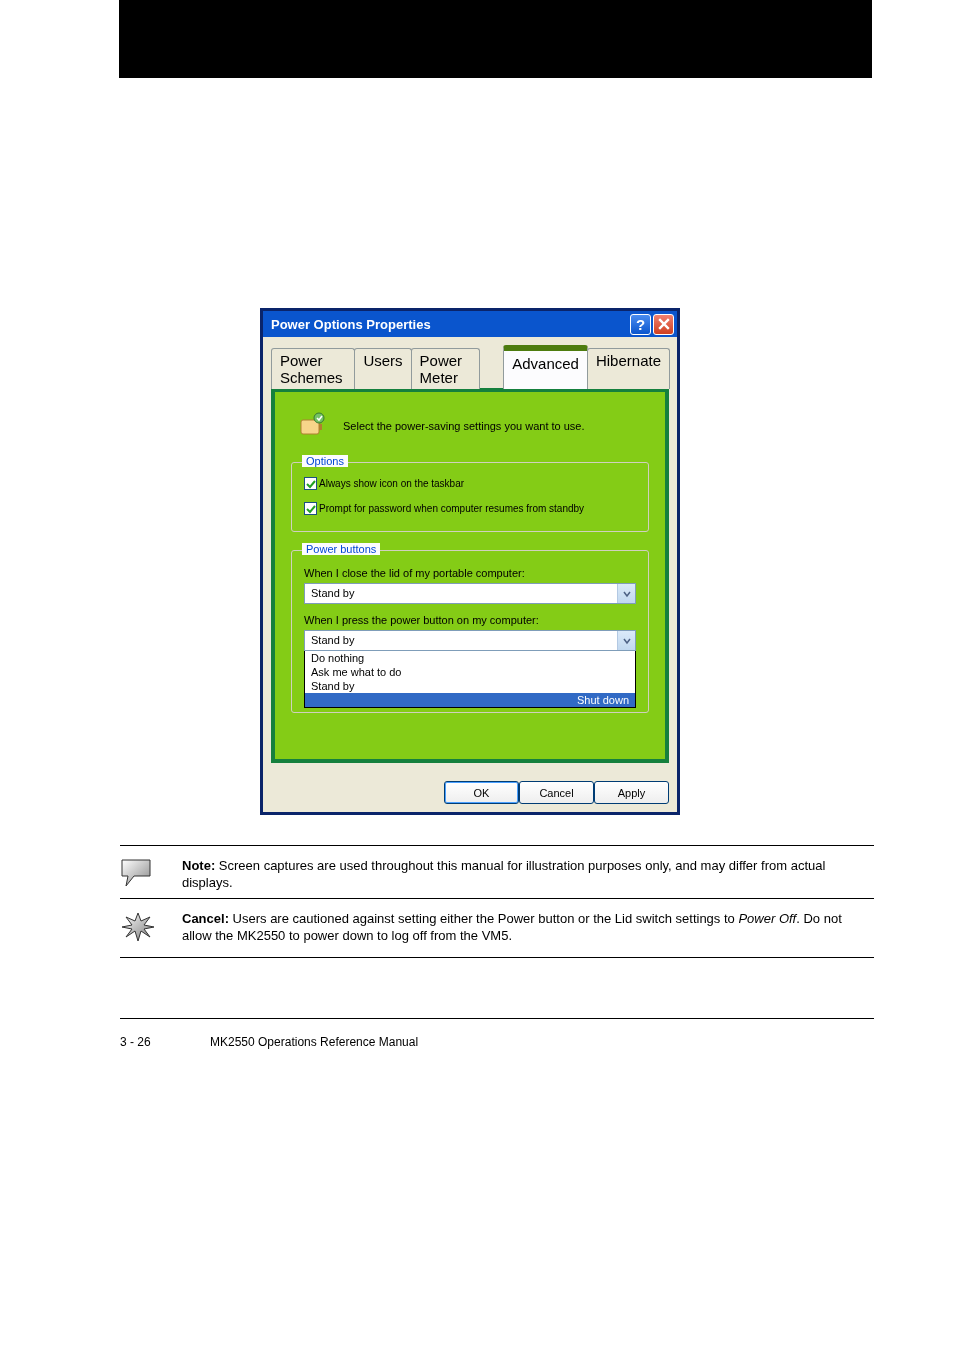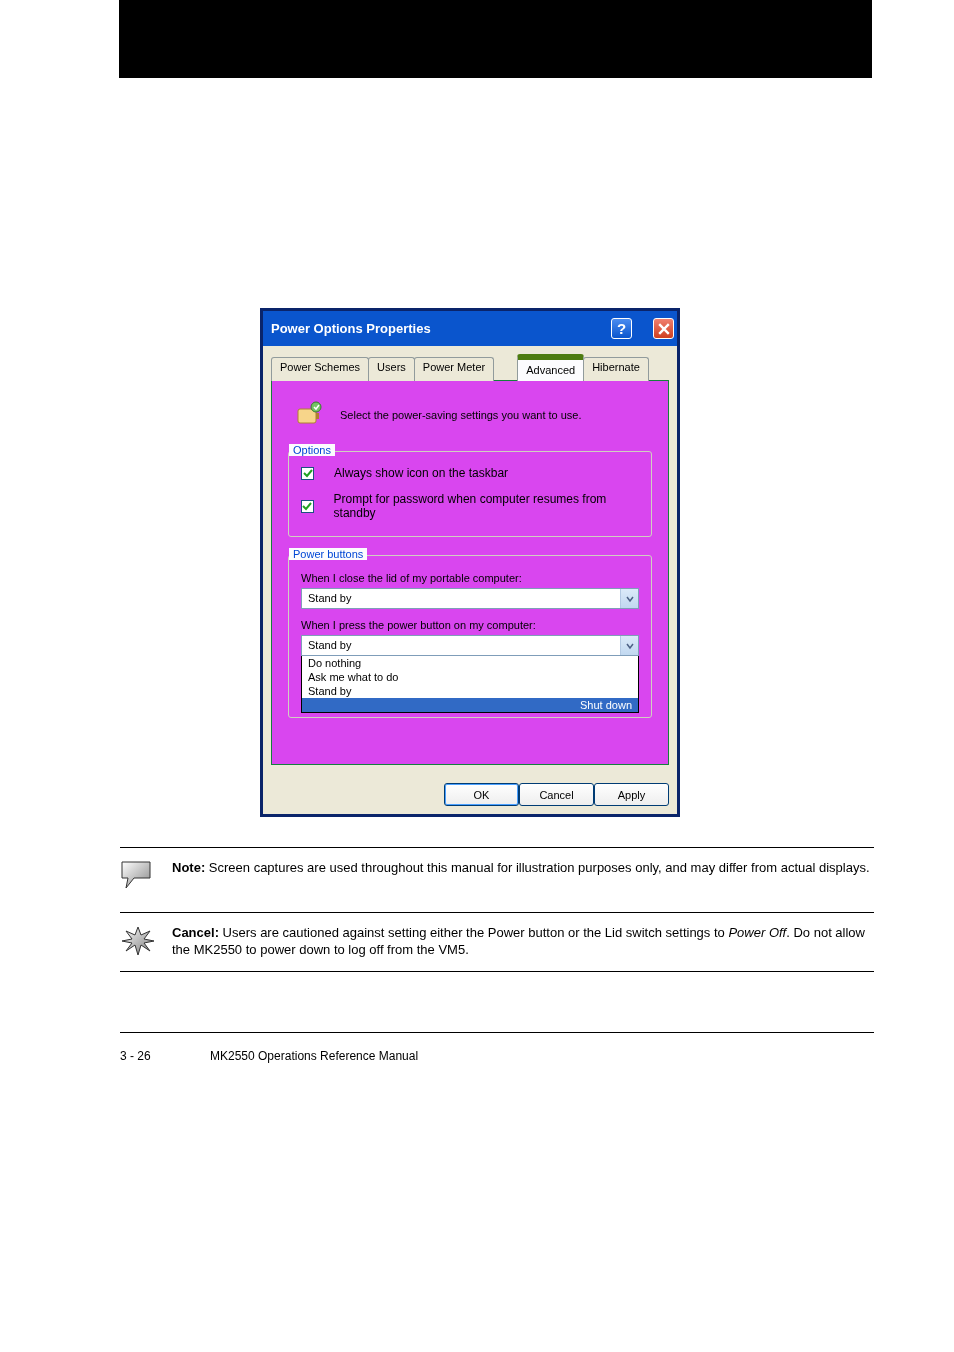--- a/index.html
+++ b/index.html
@@ -25,25 +25,24 @@
   .dialog {
     border: 3px solid #0a246a;
     background: #ece9d8;
     width: 420px;
     font-size: 11px;
   }
   .titlebar {
     background: linear-gradient(to bottom, #3a6ea5 0%, #0a246a 50%, #0a246a 100%);
     background: linear-gradient(to right, #0157d6 0%, #2b7bea 50%, #0157d6 100%);
     background: #0a55cd;
-    height: 35px;
+    height: 26px;
     display: flex;
     align-items: center;
     padding: 0 3px 0 8px;
-    gap: 19px;
   }
   .titlebar-text {
     color: #fff;
     font-weight: bold;
     font-size: 13px;
     flex: 1;
   }
   .title-btn {
     width: 21px;
     height: 21px;
@@ -68,38 +67,38 @@
     display: flex;
     position: relative;
     z-index: 2;
   }
   .tab {
     background: #ece9d8;
     border: 1px solid #919b9c;
     border-bottom: none;
     border-radius: 3px 3px 0 0;
     padding: 3px 8px;
-    font-size: 11px;
+    font-size: 15px;
     margin-right: -1px;
     margin-top: 3px;
     cursor: pointer;
     position: relative;
   }
   .tab.active {
     background: #fcfcfe;
     margin-top: 0;
     padding-top: 4px;
     padding-bottom: 5px;
     border-top: 6px solid #4d7c0f;
     z-index: 3;
     margin-left: 24px;
   }
   .tab-panel {
-    background: #d946ef;
-    border: 1px solid #15803d;
+    background: #84cc16;
+    border: 4px solid #15803d;
     margin-top: -1px;
     padding: 18px 16px 28px;
     position: relative;
     z-index: 1;
   }
   .intro-row {
     display: flex;
     align-items: center;
     gap: 14px;
     margin-bottom: 20px;
@@ -113,32 +112,32 @@
   .groupbox {
     border: 1px solid #d0d0bf;
     border-radius: 3px;
     padding: 14px 12px 12px;
     margin-bottom: 18px;
     position: relative;
   }
   .group-legend {
     position: absolute;
     top: -8px;
-    left: 0;
+    left: 10px;
     background: #fcfcfe;
     padding: 0 4px;
     color: #0046d5;
     font-size: 11px;
   }
   .chk-row {
     display: flex;
     align-items: center;
-    gap: 20px;
+    gap: 2px;
     margin-bottom: 12px;
-    font-size: 12px;
+    font-size: 10px;
   }
   .chk {
     width: 13px;
     height: 13px;
     border: 1px solid #1c5180;
     background: #fff;
     display: flex;
     align-items: center;
     justify-content: center;
   }
@@ -201,23 +200,23 @@
     align-items: center;
     justify-content: center;
     cursor: pointer;
   }
   .btn.default {
     box-shadow: inset 0 0 0 1px #4aa0ff;
   }
   .note-block {
     border-top: 1px solid #000;
     padding: 12px 0 6px;
-    margin-top: 16px;
-    display: flex;
-    gap: 16px;
+    margin-top: 0;
+    display: flex;
+    gap: 26px;
   }
   .note-icon, .caution-icon {
     width: 36px;
     height: 30px;
     flex-shrink: 0;
   }
   .note-text { font-size: 13px; line-height: 1.3; }
   .note-text strong { font-weight: bold; }
   .hr { border-top: 1px solid #000; margin-top: 0; }
   .footer {

